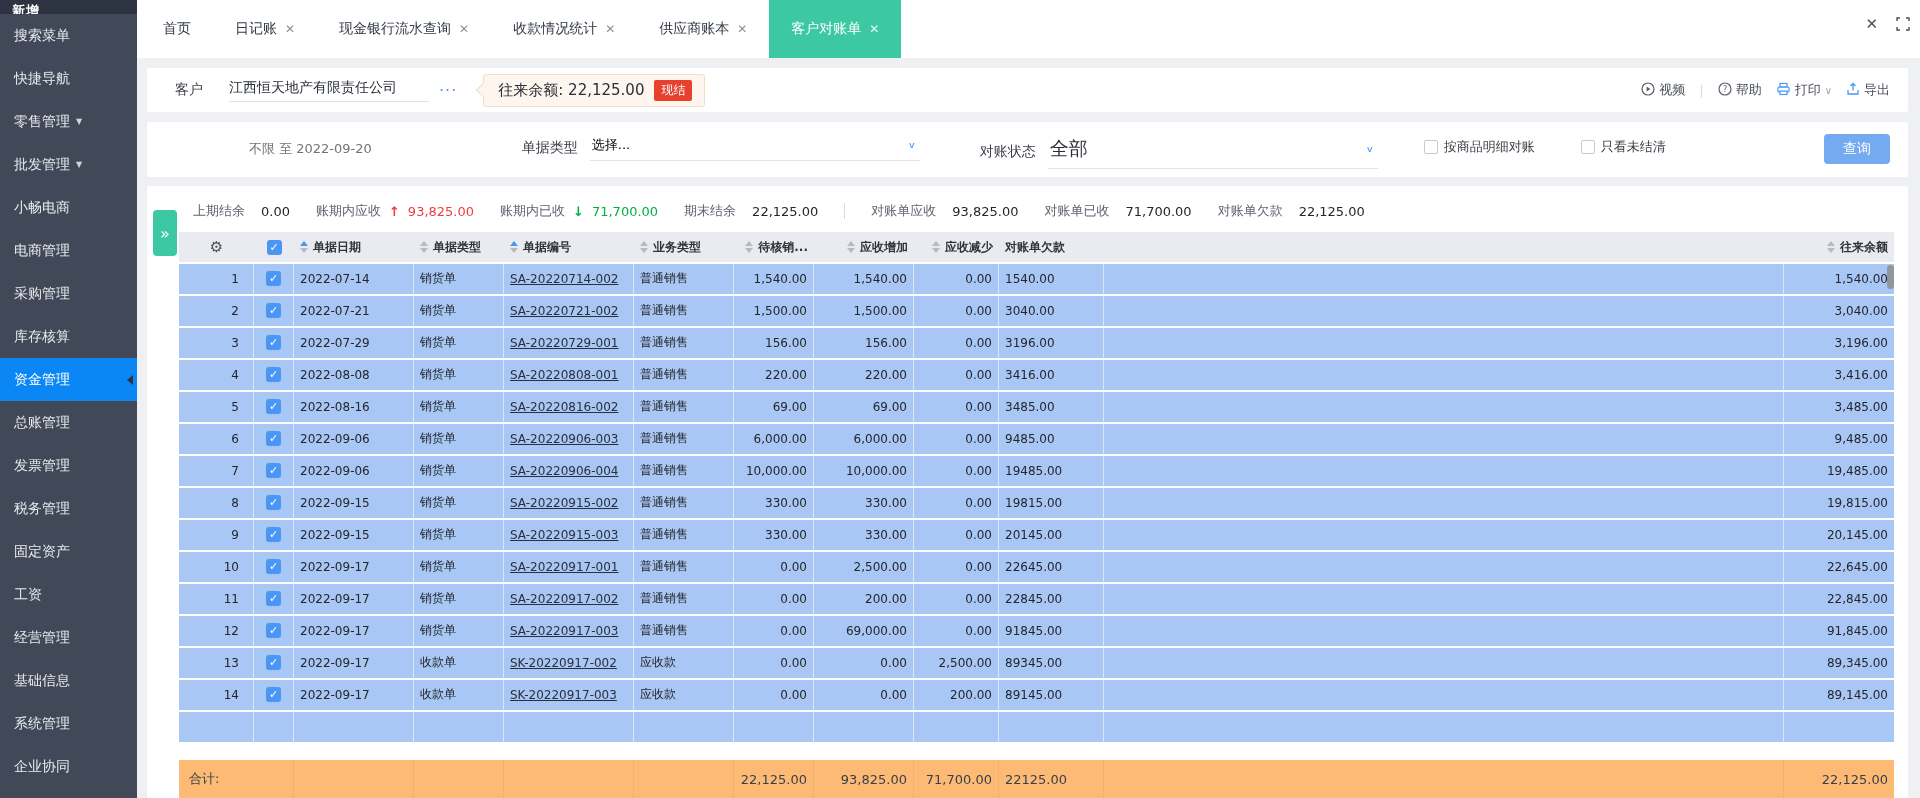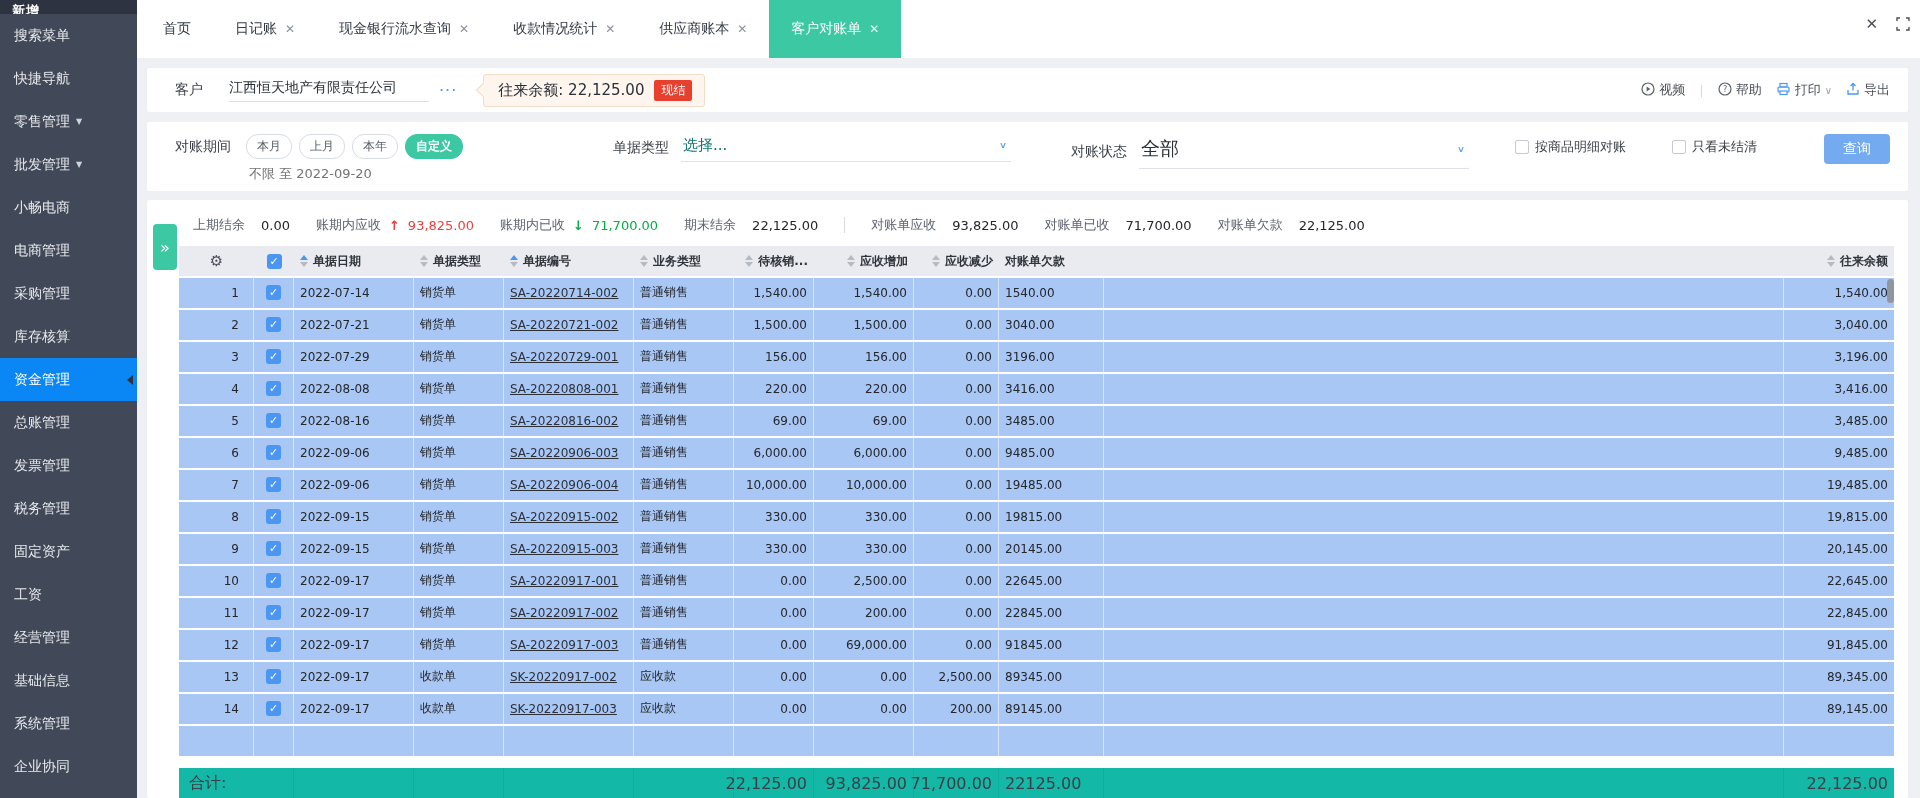--- a/index.html
+++ b/index.html
@@ -60,21 +60,21 @@
     display:flex; align-items:flex-start; padding:12px 18px 8px 28px; flex:none; position:relative; }
   .period-block { display:flex; flex-direction:column; }
   .period-line { display:flex; align-items:center; gap:7px; }
   .pill { border:1px solid #d8dce3; border-radius:12px; background:#fff; color:#565c66;
     font-size:12px; padding:3px 10px; cursor:pointer; }
   .pill.active { background:#3cc8a3; border-color:#3cc8a3; color:#fff; font-weight:bold; }
   .period-range { font-size:13px; color:#737373; margin:6px 0 0 74px; }
   .f-item { display:flex; align-items:center; margin-left:60px; }
   .f-select { width:330px; border-bottom:1px solid #dfe2e8; margin-left:12px; display:flex;
     align-items:center; justify-content:space-between; padding:2px 4px 6px 2px; cursor:pointer; }
-  .placeholder { color:#0f766e; font-size:15px; }
+  .placeholder { color:#000000; font-size:13px; }
   .sel-value { color:#2b3038; font-size:19px; }
   .blue-chev { color:#4b96f3; font-size:11px; transform:scaleY(0.8); }
   .chk-item { display:flex; align-items:center; gap:6px; margin-left:46px; font-size:13px; color:#3a3f47; cursor:pointer; margin-top:4px; }
   .chk-box { width:14px; height:14px; border:1px solid #c6cad2; border-radius:2px; background:#fff; flex:none; }
   .query-btn { margin-left:auto; background:#74aaf0; color:#fff; font-size:14px; border:none;
     border-radius:4px; width:66px; height:30px; cursor:pointer; }
 
   
   .table-card { margin:9px 12px 0 10px; background:#fff; border-radius:2px; flex:1; position:relative;
     padding:12px 14px 0 32px; display:flex; flex-direction:column; overflow:hidden; }
@@ -106,21 +106,21 @@
 
   .rows-viewport { flex:1; overflow:hidden; position:relative; }
   .row { background:#a9c7f5; height:30.5px; margin-top:1.5px; align-items:center; font-size:12px; color:#23262b; }
   .row .cell { display:flex; align-items:center; height:100%; padding:0 6px; border-right:1px solid rgba(255,255,255,.55); }
   .row .cell:last-child { border-right:none; }
   .row .rownum { justify-content:flex-end; padding-right:14px; }
   .row .num { justify-content:flex-end; }
   .doc-link { color:#2b3038; text-decoration:underline; cursor:pointer; }
   .scroll-thumb { position:absolute; right:0; top:3px; width:7px; height:24px; background:#9096a0; border-radius:4px; }
 
-  .total-row { background:#14b8a6; height:30px; align-items:center; font-size:16px; color:#3a3f47; flex:none; }
+  .total-row { background:#fdba74; height:38px; align-items:center; font-size:13px; color:#3a3f47; flex:none; }
   .total-row .cell { display:flex; align-items:center; height:100%; padding:0 6px; border-right:1px solid rgba(0,0,0,.05); }
   .total-row .cell:last-child { border-right:none; }
   .total-row .t-label { grid-column:1 / 3; padding-left:10px; }
   .total-row .num { justify-content:flex-end; }
 
   .card-footer { height:52px; flex:none; display:flex; align-items:center; justify-content:flex-end; padding:0 14px; }
   .generate-btn { background:#74aaf0; color:#fff; font-size:15px; border:none; border-radius:4px;
     padding:8px 18px; cursor:pointer; }
 </style>
 </head>
@@ -323,33 +323,20 @@
                 <path d="M7 1.5v7M4.5 4L7 1.5 9.5 4" fill="none" stroke="#4b96f3" stroke-width="1.3"></path>
               </svg>
           </span>
           <span>导出</span>
         </span>
       </div>
     </div>
 
     <div class="filter-card">
       <div class="period-block">
-        <div class="period-line">
-          <span class="fld-label">对账期间</span>
-          <span style="display:flex;gap:7px;margin-left:8px;">
-
-              <span class="pill">本月</span>
-
-              <span class="pill">上月</span>
-
-              <span class="pill">本年</span>
-
-              <span class="pill active">自定义</span>
-            </span>
-        </div>
         <div class="period-range">不限 至 2022-09-20</div>
       </div>
 
       <div class="f-item" style="margin-left:150px;">
         <span class="fld-label">单据类型</span>
         <span class="f-select">
           <span class="placeholder">选择...</span>
           <span class="blue-chev">∨</span>
         </span>
       </div>

